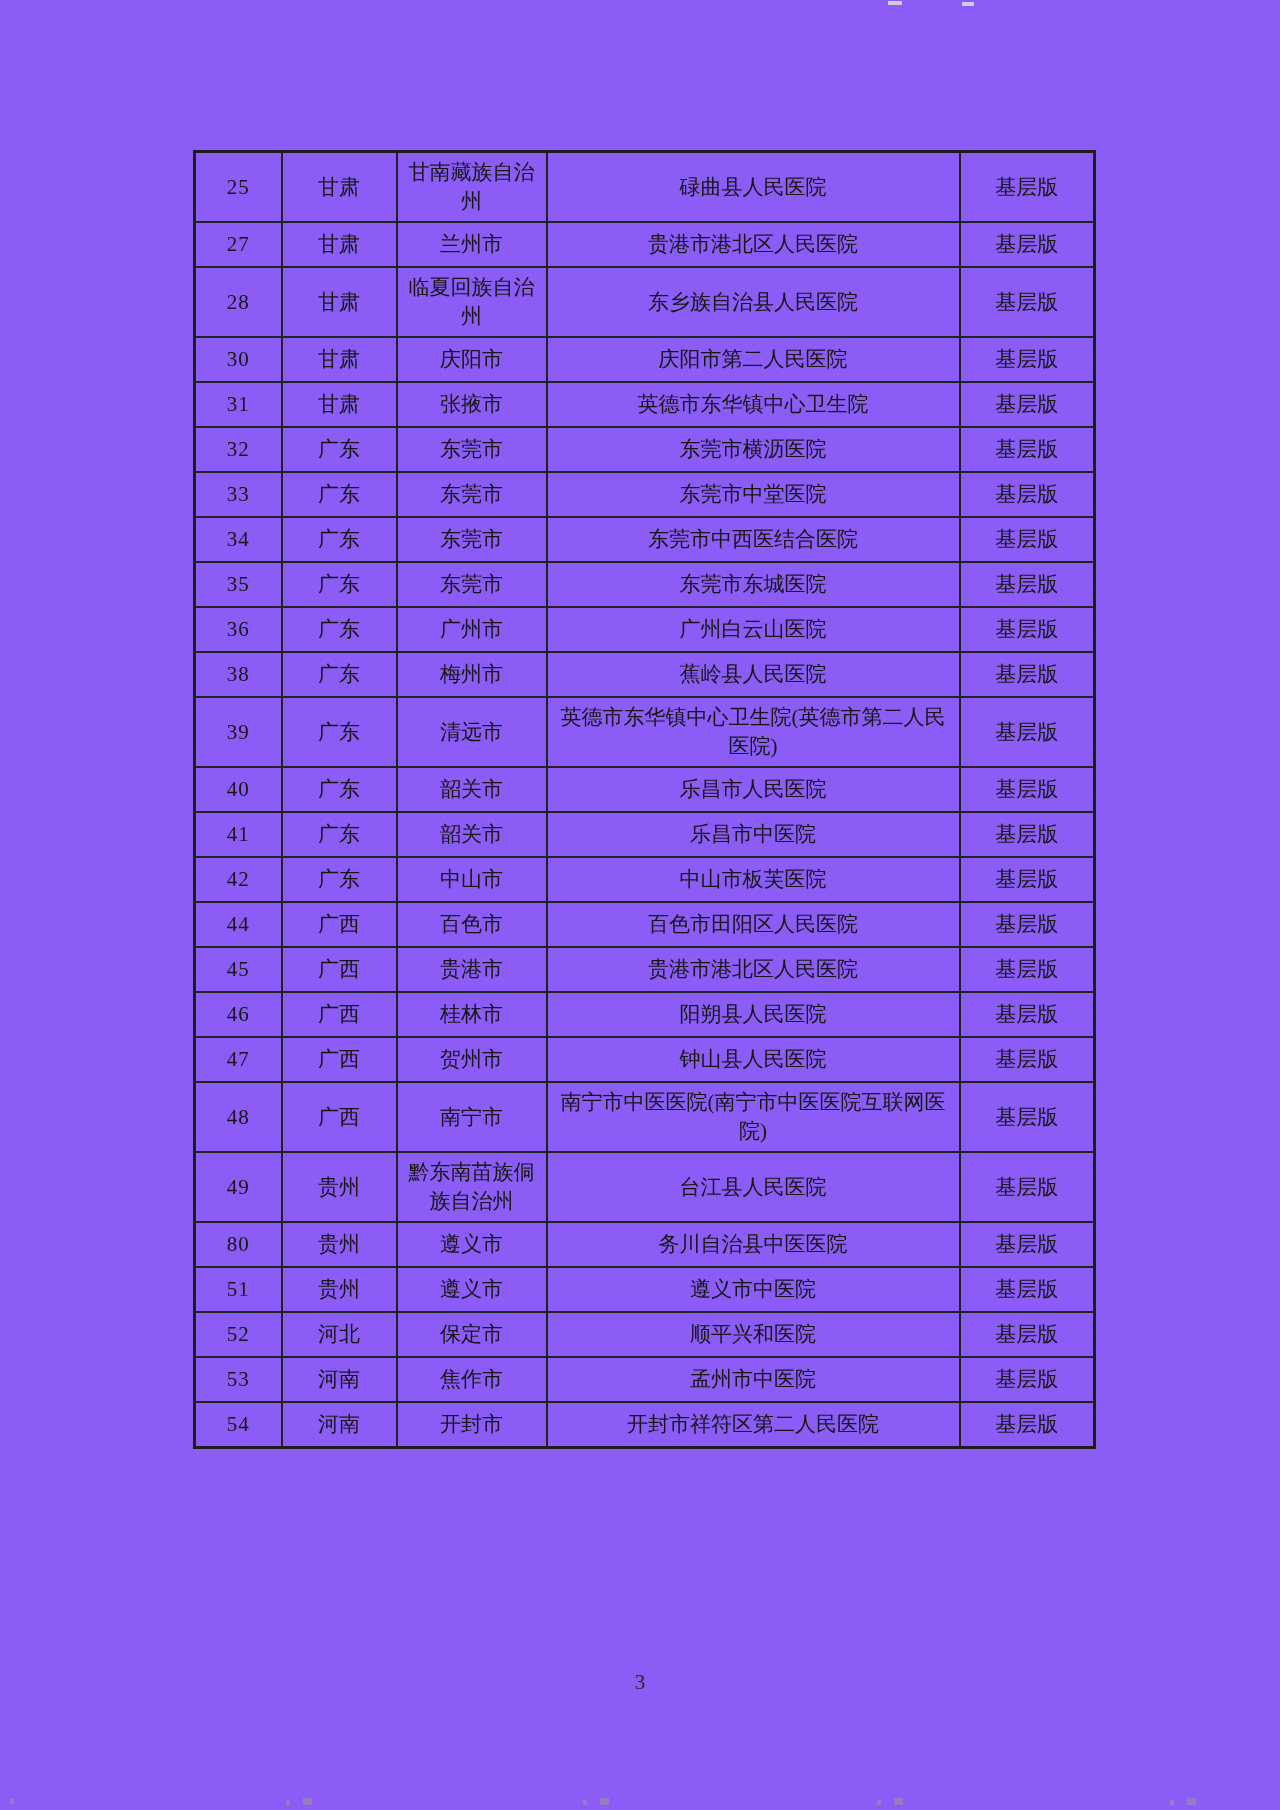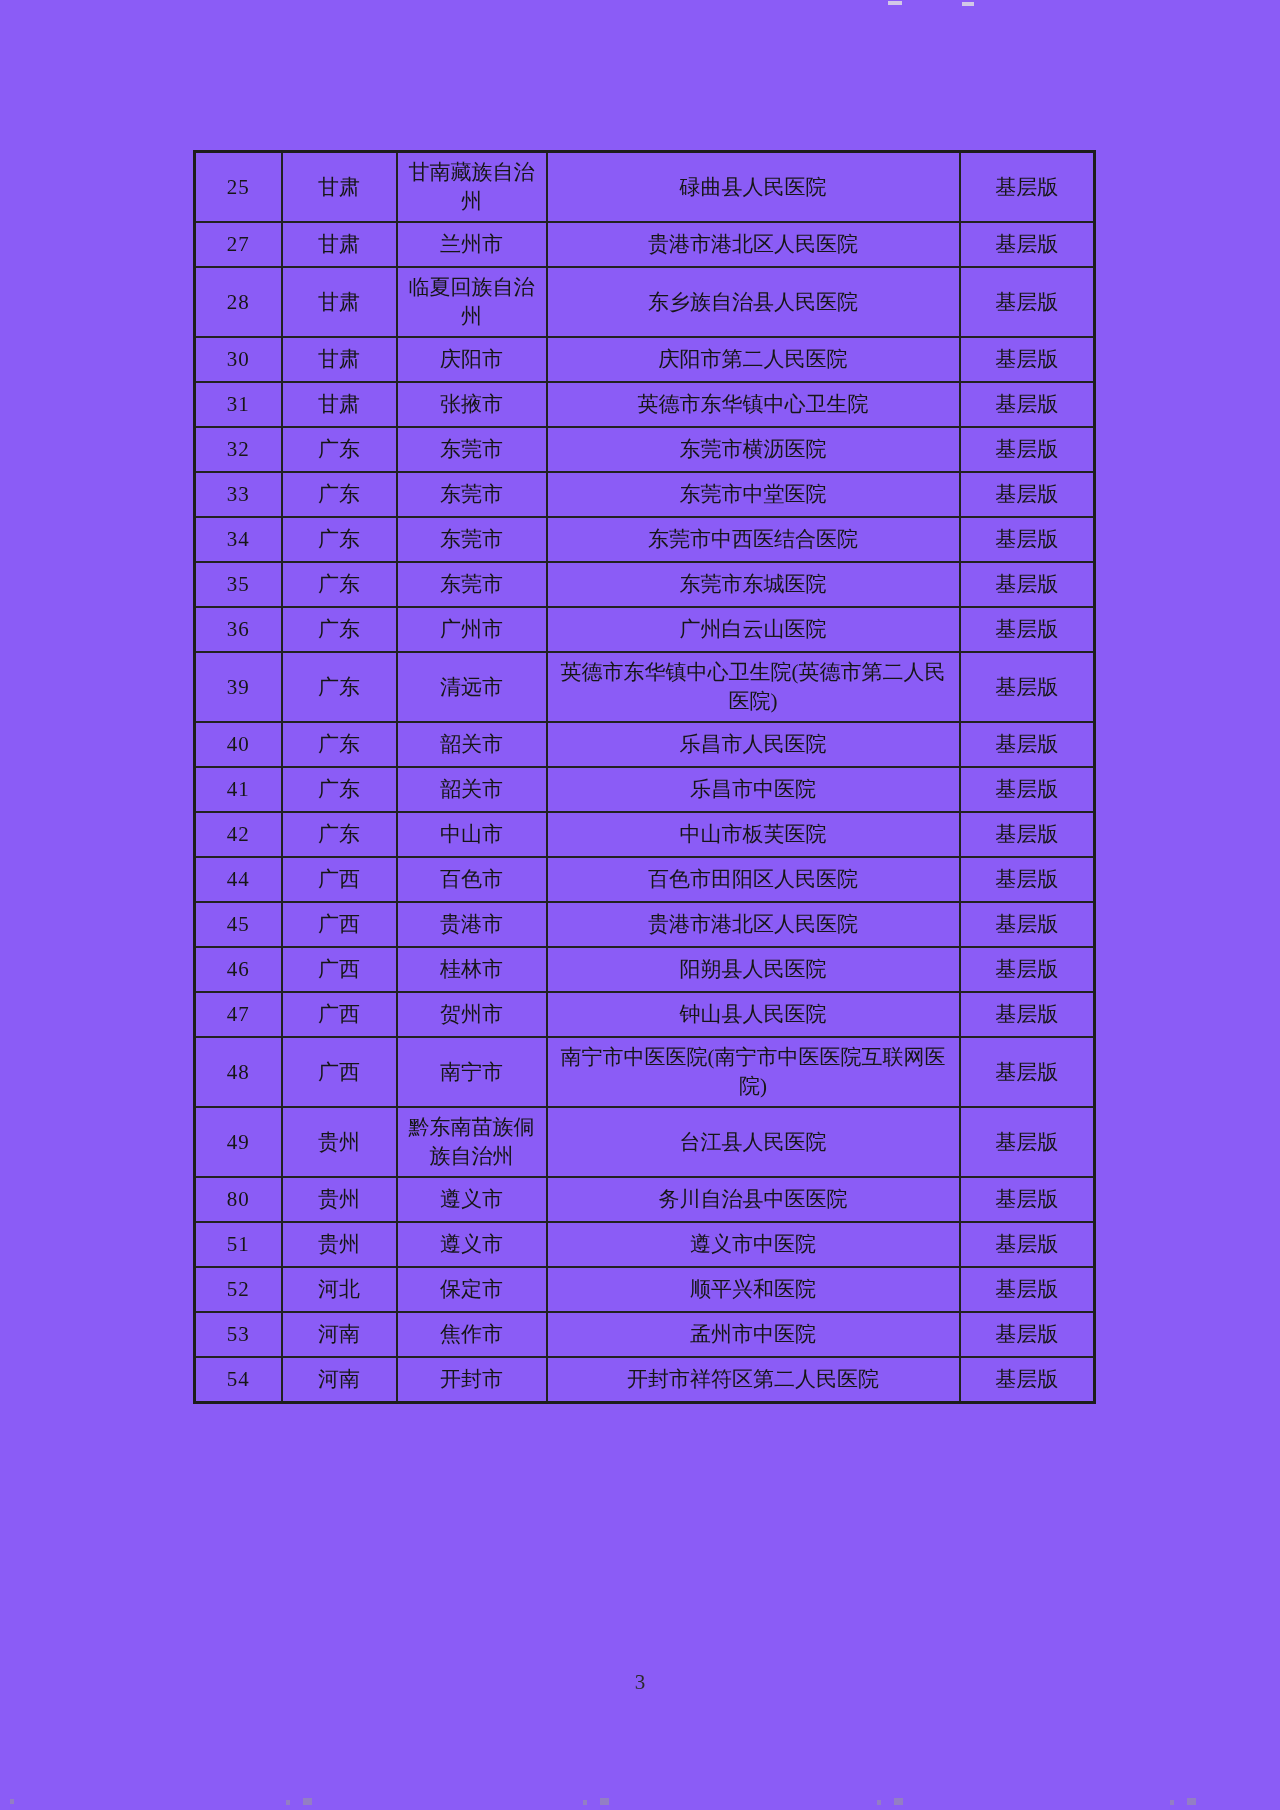--- a/index.html
+++ b/index.html
@@ -142,20 +142,27 @@
           <td>广东</td>
           <td>东莞市</td>
           <td>东莞市东城医院</td>
           <td>基层版</td>
         </tr>
         <tr class="regular">
           <td class="col-no">36</td>
           <td>广东</td>
           <td>广州市</td>
           <td>广州白云山医院</td>
+          <td>基层版</td>
+        </tr>
+        <tr class="regular">
+          <td class="col-no">38</td>
+          <td>广东</td>
+          <td>梅州市</td>
+          <td>蕉岭县人民医院</td>
           <td>基层版</td>
         </tr>
         <tr class="tall">
           <td class="col-no">39</td>
           <td>广东</td>
           <td>清远市</td>
           <td>英德市东华镇中心卫生院(英德市第二人民医院)</td>
           <td>基层版</td>
         </tr>
         <tr class="regular">

